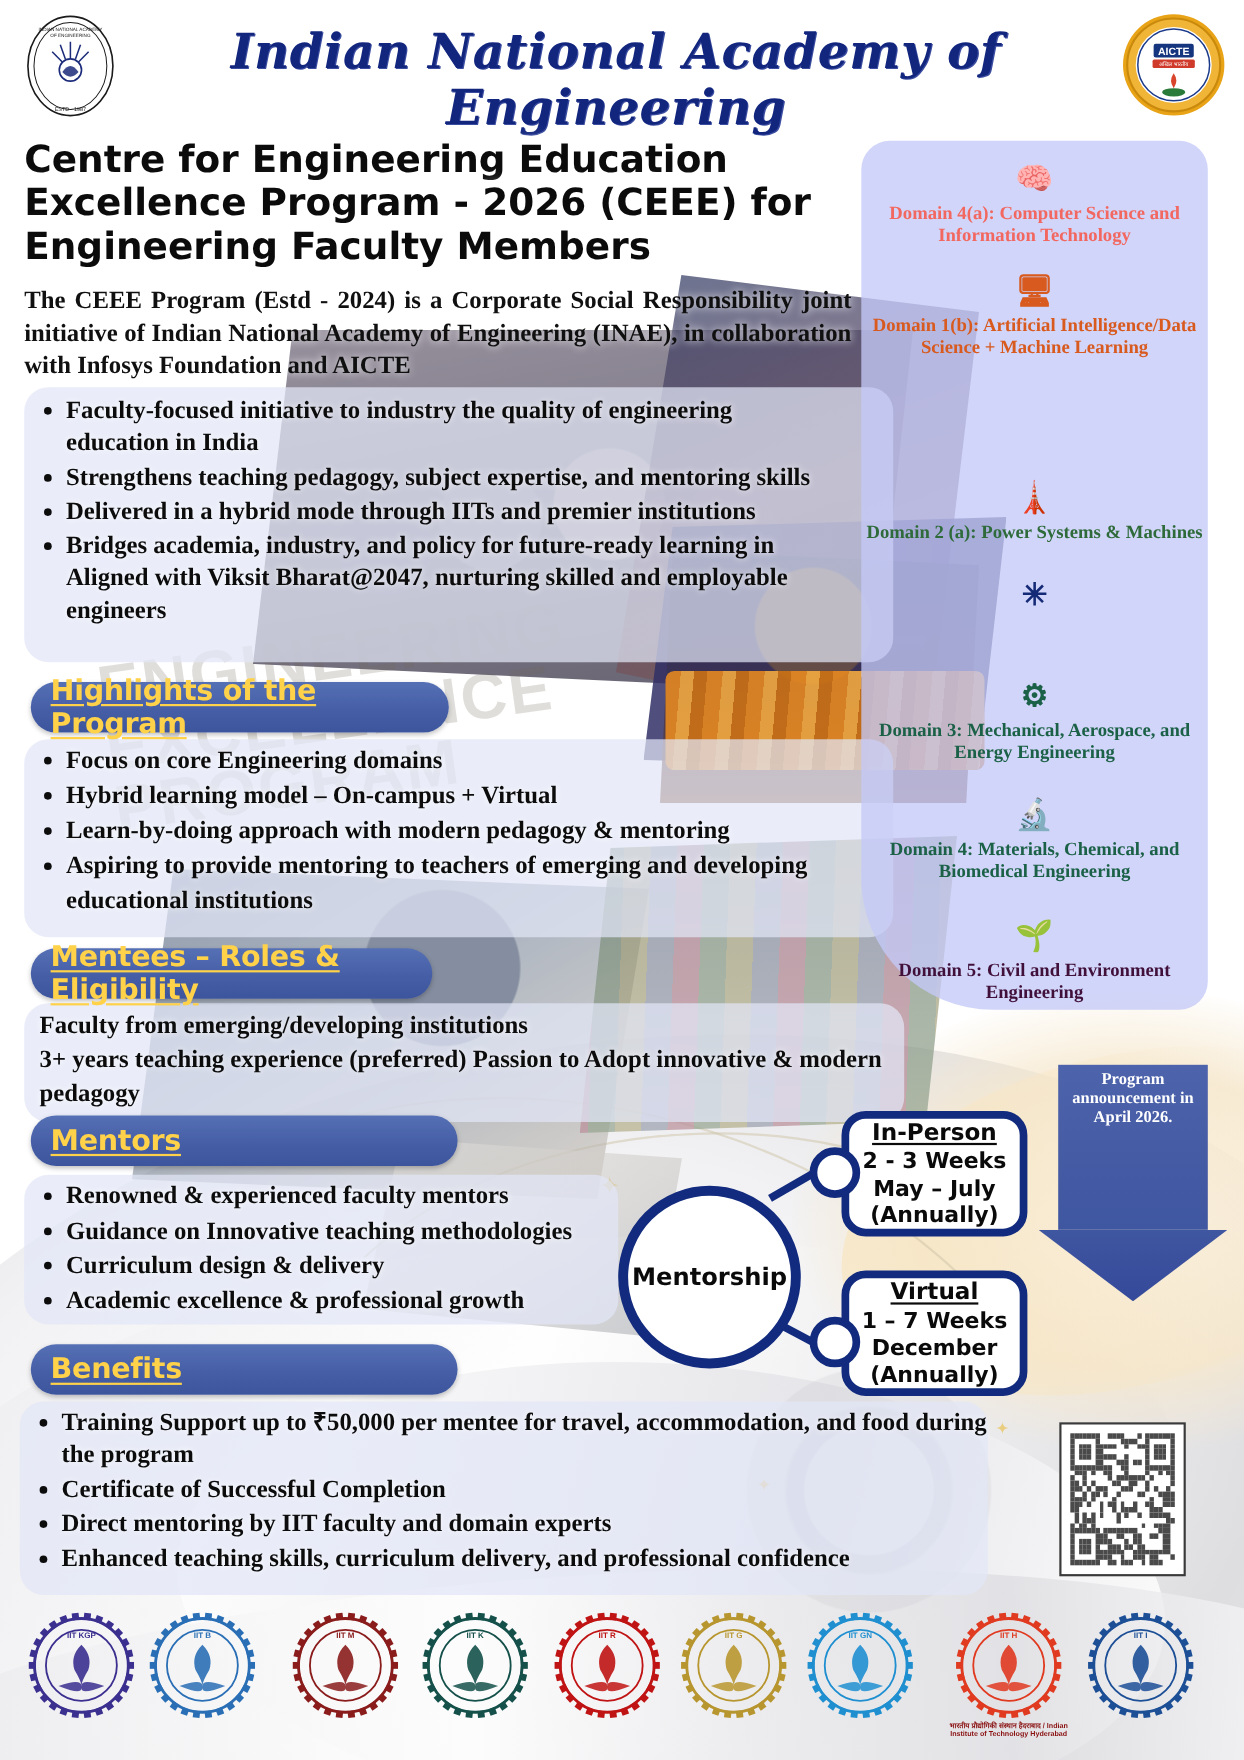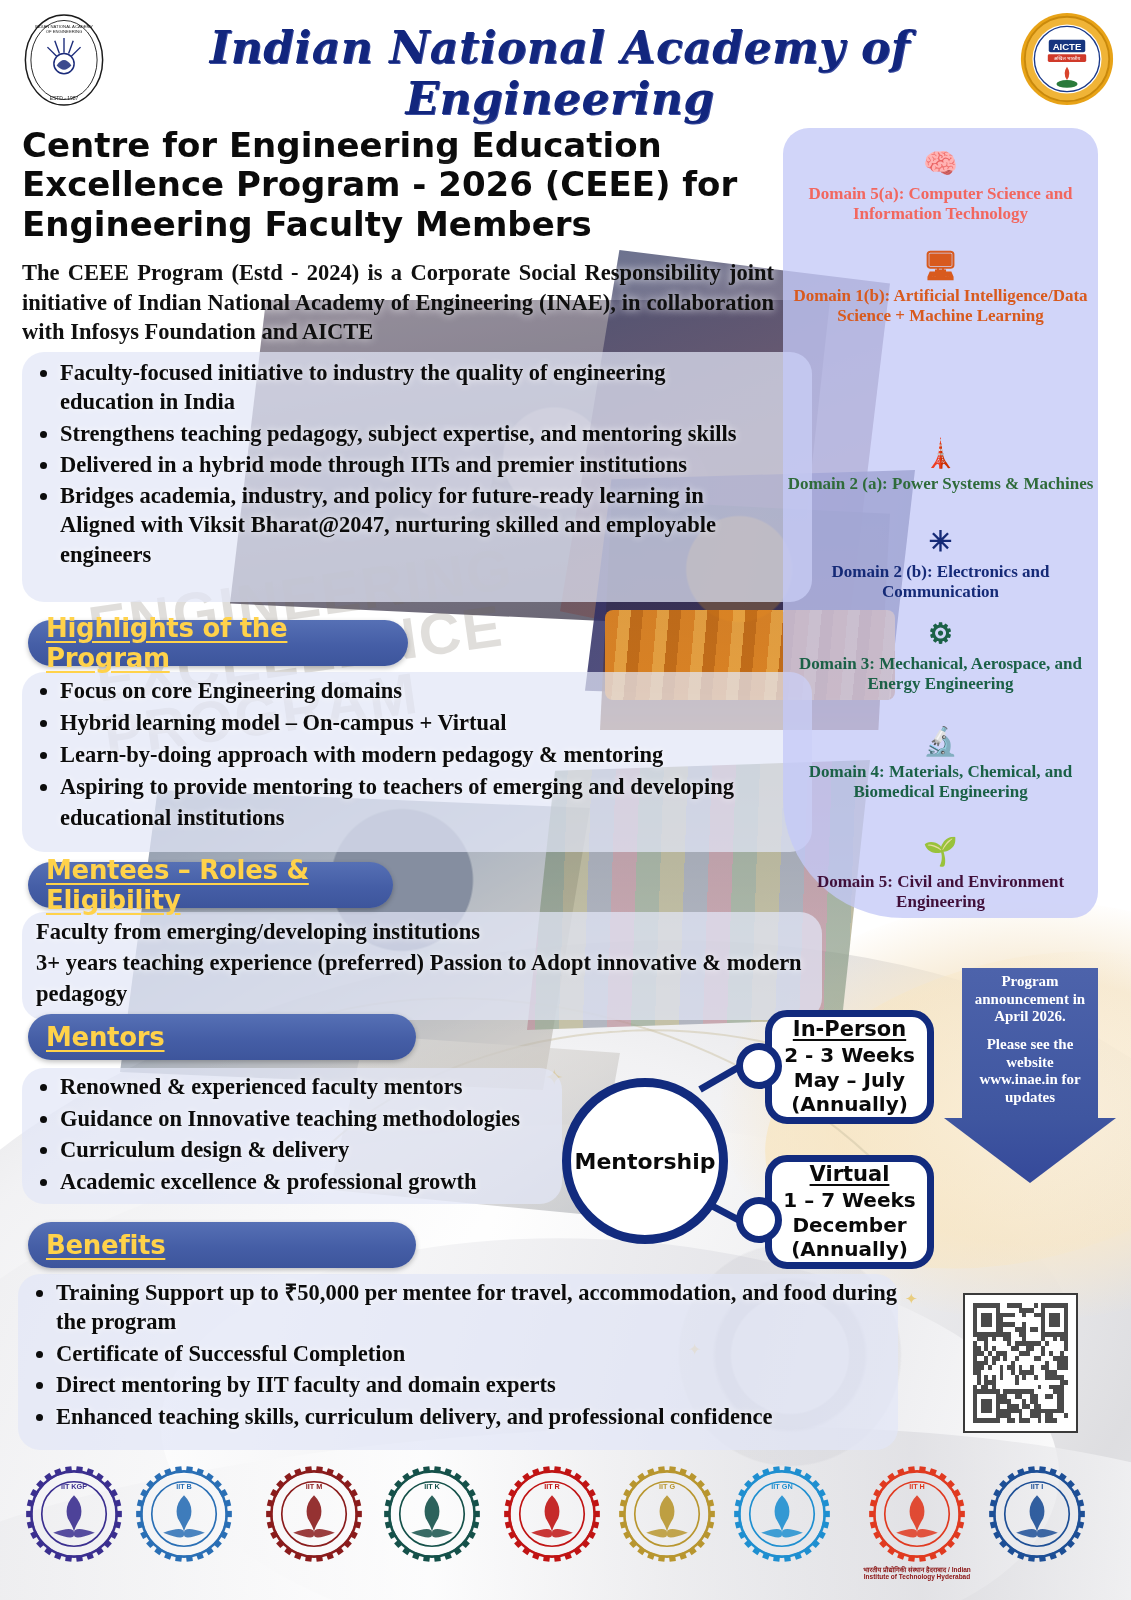--- a/index.html
+++ b/index.html
@@ -383,24 +383,24 @@
   <div class="panel" style="left:18px;top:1274px;width:880px;height:176px;"></div>
   <ul class="bullets" id="benefits-bullets" style="left:18px;top:1278px;width:870px;font-size:22.5px;line-height:1.31;">
       <li>Training Support up to ₹50,000 per mentee for travel, accommodation, and food during the program</li>
       <li>Certificate of Successful Completion</li>
       <li>Direct mentoring by IIT faculty and domain experts</li>
       <li>Enhanced teaching skills, curriculum delivery, and professional confidence</li>
     </ul>
 
   <div class="domains"></div>
   <div id="domains-list">
-      <div class="domain" style="left: 783px; top: 150px; color: rgb(242, 103, 95); z-index: 6; position: absolute;"><span class="dicon">🧠</span><span>Domain 5(a): Computer Science and Information Technology</span></div>
+      <div class="domain" style="left: 783px; top: 150px; color: rgb(242, 103, 95); z-index: 6; position: absolute;"><span class="dicon">🧠</span><span>Domain 4(a): Computer Science and Information Technology</span></div>
       <div class="domain" style="left: 783px; top: 252px; color: rgb(216, 90, 30); z-index: 6; position: absolute;"><span class="dicon">🖥</span><span>Domain 1(b): Artificial Intelligence/Data Science + Machine Learning</span></div>
       <div class="domain" style="left: 783px; top: 440px; color: rgb(47, 107, 58); z-index: 6; position: absolute;"><span class="dicon">🗼</span><span>Domain 2 (a): Power Systems &amp; Machines</span></div>
-      <div class="domain" style="left: 783px; top: 528px; color: rgb(21, 42, 119); z-index: 6; position: absolute;"><span class="dicon">✳</span><span>Domain 2 (b): Electronics and Communication</span></div>
+      <div class="domain" style="left: 783px; top: 528px; color: rgb(21, 42, 119); z-index: 6; position: absolute;"><span class="dicon">✳</span></div>
       <div class="domain" style="left: 783px; top: 620px; color: rgb(27, 97, 71); z-index: 6; position: absolute;"><span class="dicon">⚙</span><span>Domain 3: Mechanical, Aerospace, and Energy Engineering</span></div>
       <div class="domain" style="left: 783px; top: 728px; color: rgb(27, 97, 71); z-index: 6; position: absolute;"><span class="dicon">🔬</span><span>Domain 4: Materials, Chemical, and Biomedical Engineering</span></div>
       <div class="domain" style="left: 783px; top: 838px; color: rgb(64, 16, 58); z-index: 6; position: absolute;"><span class="dicon">🌱</span><span>Domain 5: Civil and Environment Engineering</span></div>
     </div>
 
   <div class="connector" style="left:700px;top:1086px;width:60px;transform:rotate(-30deg);transform-origin:left center;"></div>
   <div class="connector" style="left:700px;top:1196px;width:60px;transform:rotate(28deg);transform-origin:left center;"></div>
 
   <div class="mentor-circle">
     <span>Mentorship</span>
@@ -419,21 +419,20 @@
   <div class="mbox" style="left:765px;top:1155px;width:155px;height:100px;">
     <div class="mhead">Virtual</div>
     <div class="mline">1 – 7 Weeks</div>
     <div class="mline">December</div>
     <div class="mline">(Annually)</div>
   </div>
 
   <div class="ann-wrap">
     <div class="ann-body">
       <div class="ann-text">Program announcement in April 2026.</div>
-      <div class="ann-text" style="margin-top:10px;">Please see the website www.inae.in for updates</div>
     </div>
     <div class="ann-head"></div>
   </div>
 
   <div class="qr-box">
     <div class="qr-grid" id="qr-grid">
         <i></i>
         <i></i>
         <i></i>
         <i></i>

